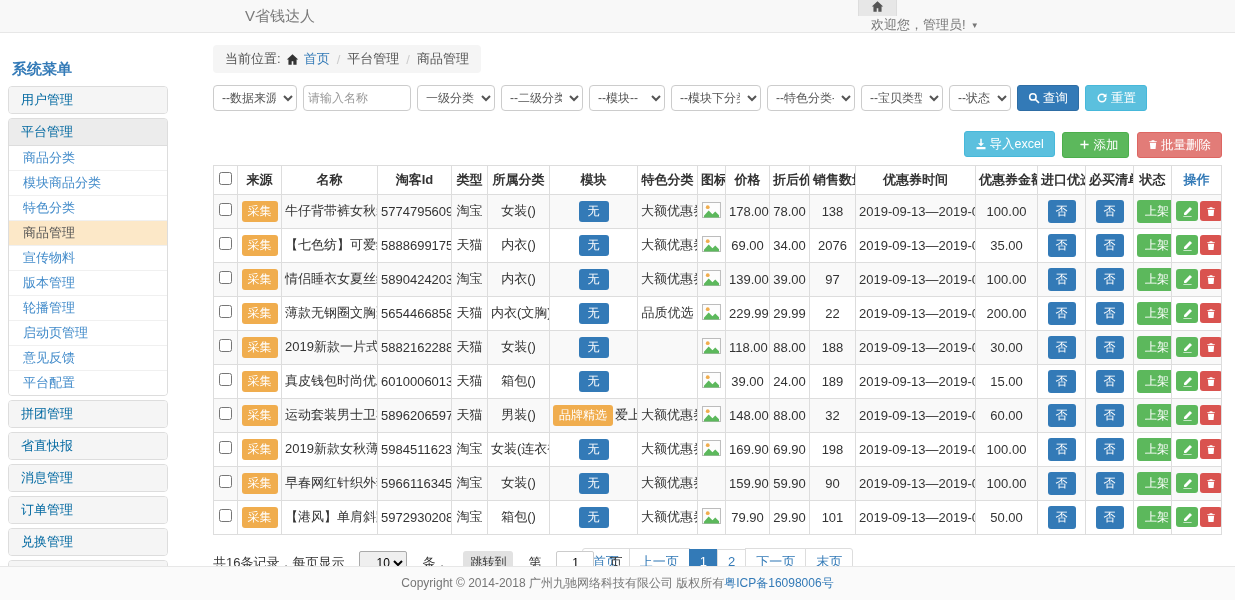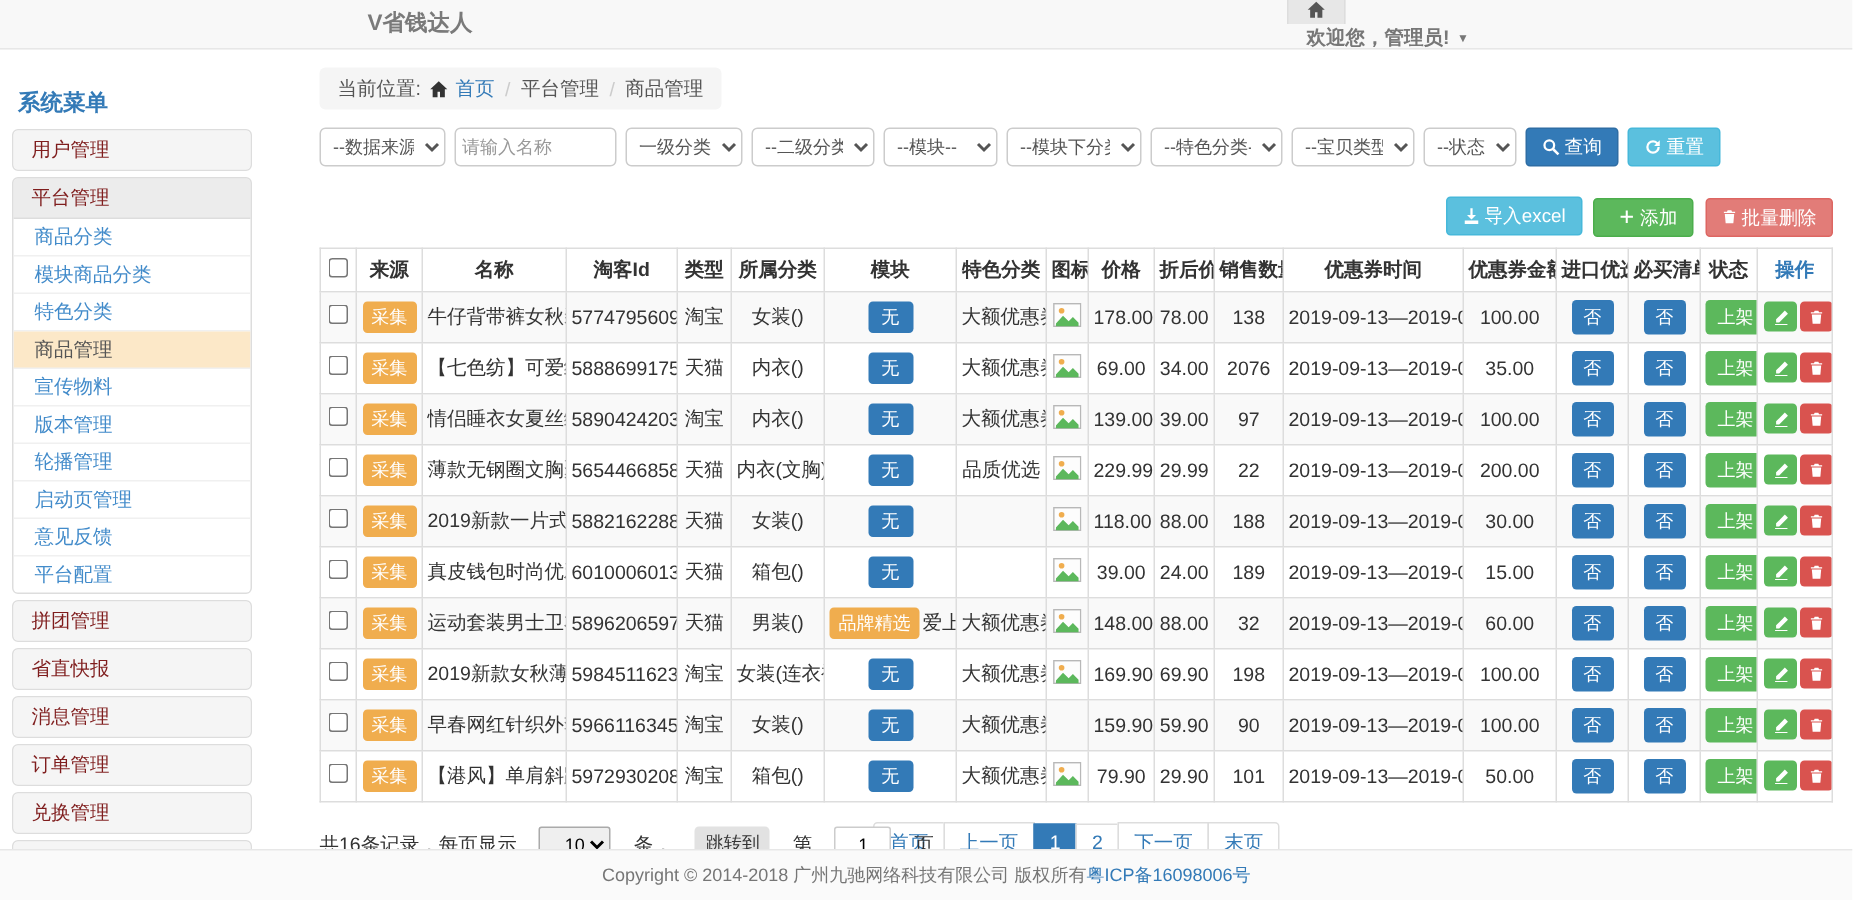--- a/index.html
+++ b/index.html
@@ -2,31 +2,31 @@
 <html><head>
 <meta charset="utf-8">
 <style>
   * { box-sizing: border-box; margin: 0; padding: 0; }
   html,body { width:1235px; height:600px; }
   body {
     position: relative; background:#fff; overflow:hidden;
     font-family:"Liberation Sans","DejaVu Sans",sans-serif; font-size:13px; color:#333;
   }
   
-  .navbar { position:absolute; top:0; left:0; right:0; height:33px; background:#f8f8f8; border-bottom:1px solid #e7e7e7; z-index:10;font-weight:bold; }
+  .navbar { position:absolute; top:0; left:0; right:0; height:33px; background:#f8f8f8; border-bottom:1px solid #e7e7e7; z-index:10; }
   .brand { position:absolute; left:245px; top:0; line-height:32px; font-size:15px; color:#7a7a7a; }
   .nav-right { position:absolute; left:858px; top:0; height:32px; display:flex; align-items:stretch;flex-direction:column; }
   .home-btn { width:39px; display:flex; align-items:center; justify-content:center; background:#e7e7e7; border-left:1px solid #ddd; border-right:1px solid #ddd; color:#555; cursor:pointer; }
   .welcome { display:flex; align-items:center; gap:5px; margin-left:13px; color:#777; cursor:pointer; }
   .caret-ch { font-size:8px; color:#777; }
   
   .sidebar { position:absolute; left:8px; top:60px; width:160px; z-index:1; }
   .sidebar-title { color:#337ab7; font-weight:bold; font-size:15px; line-height:18px; margin:0 0 8px 4px; }
   .group { border:1px solid #ddd; border-radius:4px; margin-bottom:4px; background:#f5f5f5; overflow:hidden; }
-  .group-header { padding:6px 12px; line-height:14px; font-size:13px; color:#7f1d1d; cursor:pointer; background:#f5f5f5; }
+  .group-header { padding:6px 12px; line-height:14px; font-size:13px; color:#0369a1; cursor:pointer; background:#f5f5f5; }
   .group.expanded > .group-header { background:#ececec; border-bottom:1px solid #ddd; }
   .group-body { background:#fff; }
   .sub-item { padding:5px 14px; line-height:14px; font-size:13px; color:#428bca; border-bottom:1px solid #f0f0f0; cursor:pointer; }
   .sub-item:last-child { border-bottom:none; }
   .sub-item.active { background:#fce8c8; color:#555; }
   
   .main { position:absolute; left:213px; top:45px; width:1009px; z-index:1; }
   .breadcrumb { display:inline-flex; align-items:center; gap:5px; background:#f5f5f5; border-radius:4px; padding:5px 12px; font-size:13px; color:#555; margin-bottom:12px; }
   .breadcrumb .bc-home { color:#337ab7; cursor:pointer; }
   .breadcrumb .sep { color:#ccc; padding:0 2px; }

